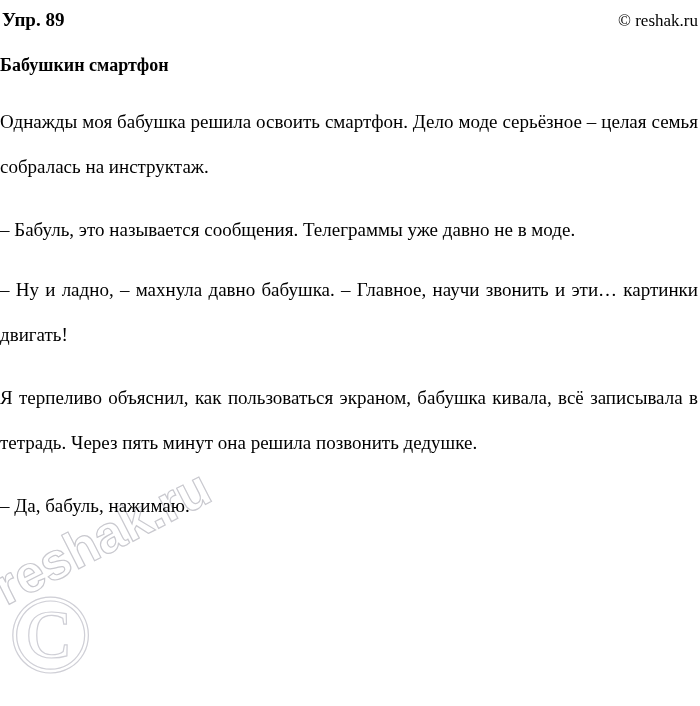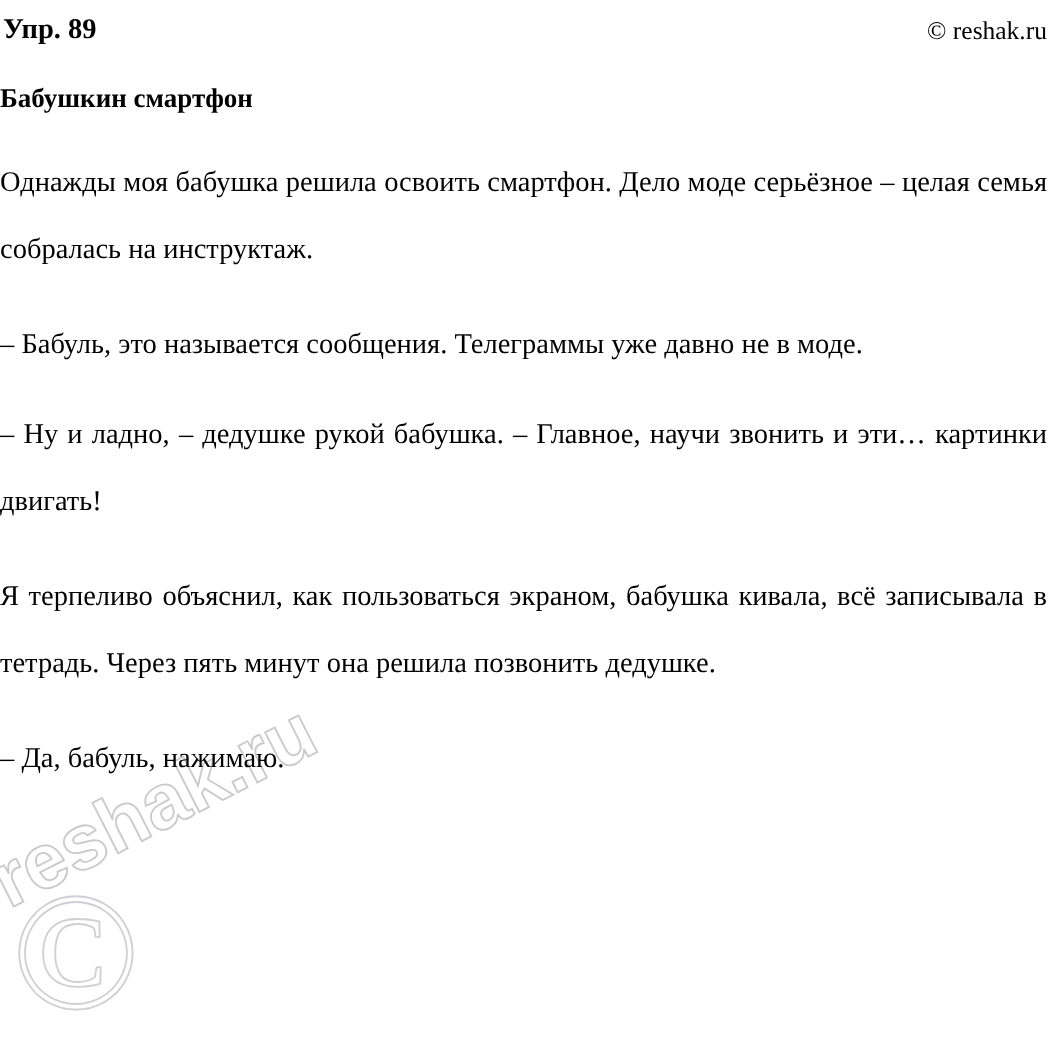--- a/index.html
+++ b/index.html
@@ -126,19 +126,19 @@
   <div class="header">
     <div class="ex-number">Упр. 89</div>
     <div class="site-credit">© reshak.ru</div>
   </div>
 
   <h1 class="doc-title">Бабушкин смартфон</h1>
 
   <div class="content">
     <p class="para">Однажды моя бабушка решила освоить смартфон. Дело моде серьёзное – целая семья собралась на инструктаж.</p>
     <p class="para tight">– Бабуль, это называется сообщения. Телеграммы уже давно не в моде.</p>
-    <p class="para">– Ну и ладно, – дедушке рукой бабушка. – Главное, научи звонить и эти… картинки двигать!</p>
+    <p class="para">– Ну и ладно, – махнула давно бабушка. – Главное, научи звонить и эти… картинки двигать!</p>
     <p class="para">Я терпеливо объяснил, как пользоваться экраном, бабушка кивала, всё записывала в тетрадь. Через пять минут она решила позвонить дедушке.</p>
     <p class="para tight">– Да, бабуль, нажимаю.</p>
 
   </div>
 
 </div>
 
 </body></html>

